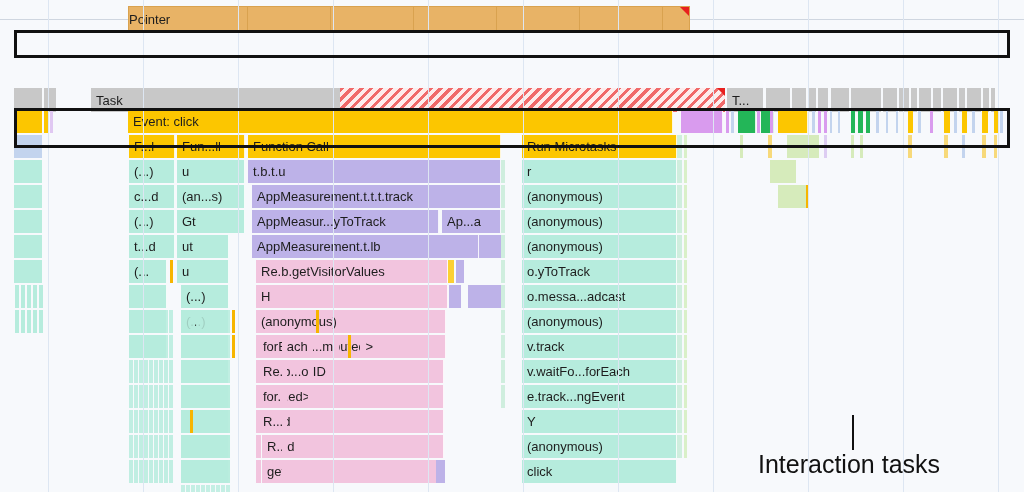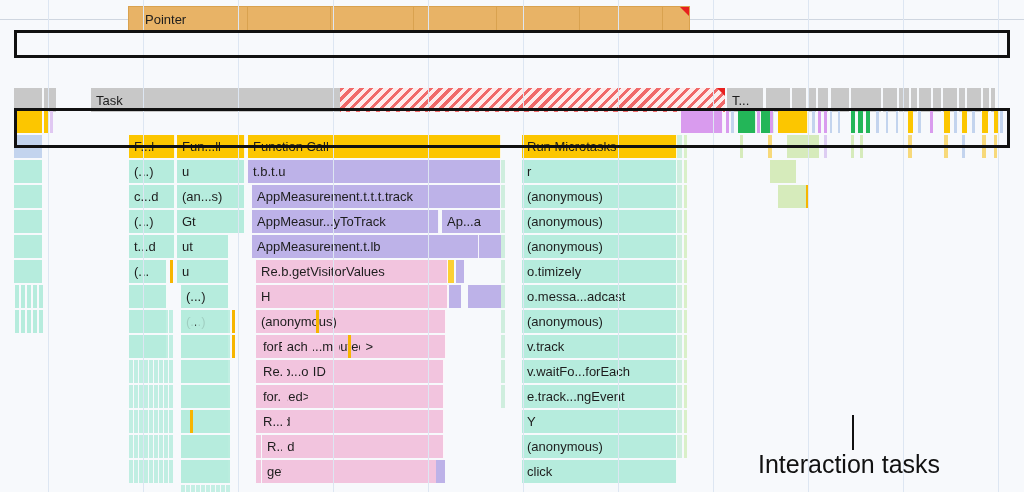--- a/index.html
+++ b/index.html
@@ -20,21 +20,21 @@
   
   .bar {
     position:absolute;
     font-size:13px;
     line-height:1;
     color:#1d1d1d;
     white-space:nowrap;
     overflow:hidden;
     display:flex;
     align-items:center;
-    padding-left:16px;
+    padding-left:0;
   }
 
   
   .pointer-rule { position:absolute; left:0; right:0; top:19px; height:1px; background:#cfd6e0; }
   .pointer-bar {
     background:#e8b366; border:1px solid #d9a24f;
     height:27px; top:6px;
   }
   .pointer-bar .seg { position:absolute; top:0; bottom:0; width:1px; background:#d9a24f; }
   .pointer-bar .redcorner {
@@ -145,20 +145,21 @@
     <div class="task-blk" style="left:933px; width:8px;"></div>
     <div class="task-blk" style="left:943px; width:14px;"></div>
     <div class="task-blk" style="left:959px; width:6px;"></div>
     <div class="task-blk" style="left:967px; width:14px;"></div>
     <div class="task-blk" style="left:983px; width:6px;"></div>
     <div class="task-blk" style="left:991px; width:4px;"></div>
   </div>
 
   <div id="flames">
       <div class="flame-row" style="top: 110px;">
+        <div class="frame c-yellow" style="left: 128px; width: 545px;">Event: click</div>
         <div class="frame c-violet" style="left: 681px; width: 42px;"></div>
         <div class="frame c-green" style="left: 738px; width: 18px;"></div>
         <div class="frame c-green" style="left: 761px; width: 13px;"></div>
         <div class="frame c-yellow" style="left: 778px; width: 30px;"></div>
       </div>
       <div class="flame-row" style="top: 135px;">
         <div class="frame c-yellow" style="left: 129px; width: 46px;">F...l</div>
         <div class="frame c-yellow" style="left: 177px; width: 68px;">Fun...ll</div>
         <div class="frame c-yellow" style="left: 522px; width: 155px;">Run Microtasks</div>
         <div class="frame c-yellow" style="left: 248px; width: 253px;">Function Call</div>
@@ -185,21 +186,21 @@
       <div class="flame-row" style="top: 235px;">
         <div class="frame c-teal" style="left: 129px; width: 46px;">t...d</div>
         <div class="frame c-teal" style="left: 177px; width: 52px;">ut</div>
         <div class="frame c-purple" style="left: 252px; width: 227px;">AppMeasurement.t.lb</div>
         <div class="frame c-teal" style="left: 522px; width: 155px;">(anonymous)</div>
       </div>
       <div class="flame-row" style="top: 260px;">
         <div class="frame c-teal" style="left: 129px; width: 38px;">(...</div>
         <div class="frame c-teal" style="left: 177px; width: 52px;">u</div>
         <div class="frame c-pink" style="left: 256px; width: 192px;">Re.b.getVisitorValues</div>
-        <div class="frame c-teal" style="left: 522px; width: 155px;">o.timizely</div>
+        <div class="frame c-teal" style="left: 522px; width: 155px;">o.yToTrack</div>
       </div>
       <div class="flame-row" style="top: 285px;">
         <div class="frame c-teal" style="left: 129px; width: 38px;"></div>
         <div class="frame c-teal" style="left: 181px; width: 48px;">(...)</div>
         <div class="frame c-pink" style="left: 256px; width: 192px;">H</div>
         <div class="frame c-teal" style="left: 522px; width: 155px;">o.messa...adcast</div>
       </div>
       <div class="flame-row" style="top: 310px;">
         <div class="frame c-teal" style="left: 129px; width: 38px;"></div>
         <div class="frame c-teal" style="left: 181px; width: 48px;">(...)</div>

